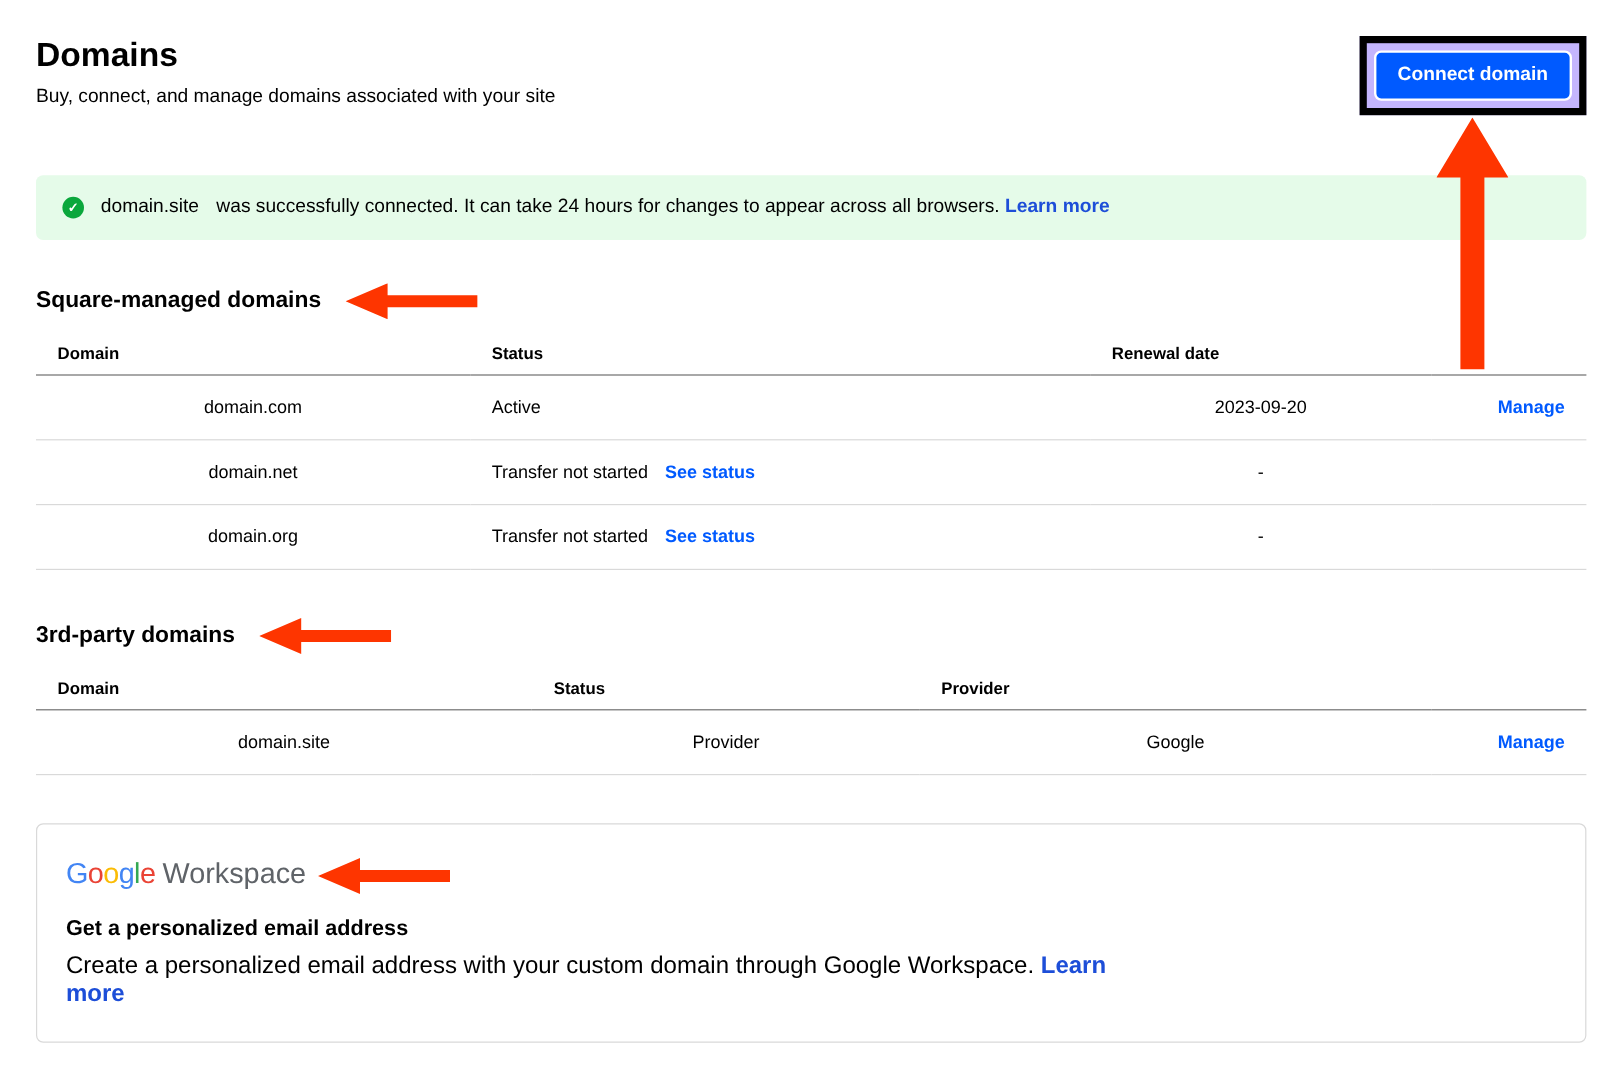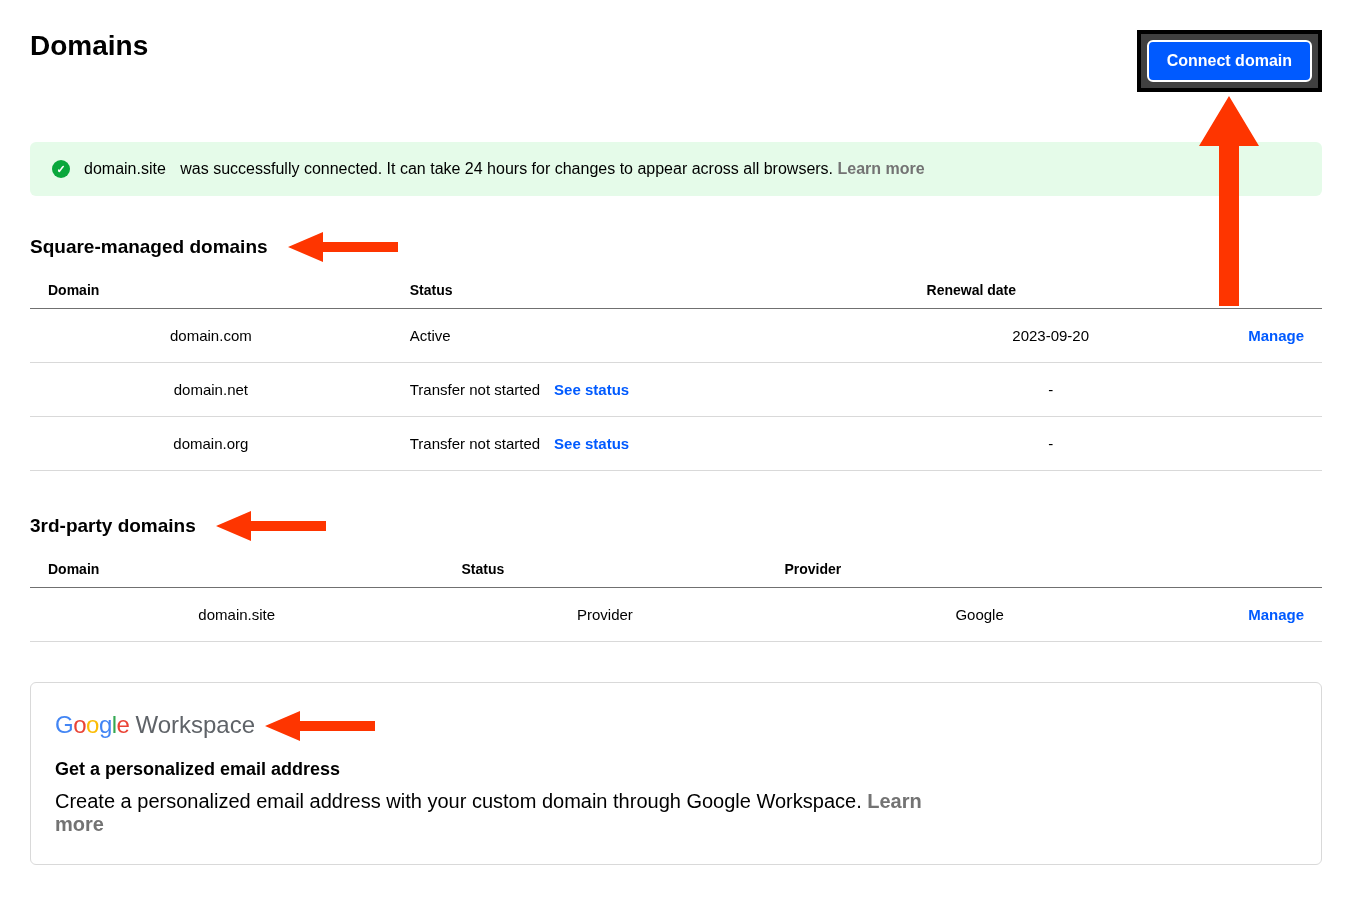--- a/index.html
+++ b/index.html
@@ -7,23 +7,23 @@
     font-family: -apple-system, BlinkMacSystemFont, "Segoe UI", Helvetica, Arial, sans-serif;
     background: #fff;
     color: #000;
     padding: 30px;
     width: 1352px;
   }
   .header-row { display: flex; justify-content: space-between; align-items: flex-start; margin-bottom: 50px; }
   .page-title { font-size: 28px; font-weight: 700; margin-bottom: 10px; }
   .page-subtitle { font-size: 16px; color: #000; }
   .connect-btn-wrap {
-    border: 4px solid #000000;
+    border: 6px solid #000000;
     padding: 6px;
-    background: #404040;
+    background: #c4b5fd;
     position: relative;
   }
   .connect-btn {
     background: #005aff;
     color: #fff;
     border: 2px solid #fff;
     border-radius: 6px;
     font-size: 16px;
     font-weight: 600;
     padding: 10px 18px;
@@ -44,21 +44,21 @@
     gap: 14px;
     margin-bottom: 36px;
   }
   .alert .check-icon {
     width: 18px; height: 18px; border-radius: 50%; background: #0aa73c;
     display: inline-flex; align-items: center; justify-content: center; color:#fff; font-size:11px; font-weight:bold;
     flex-shrink:0;
   }
   .alert-text { font-size: 16px; }
   .alert-domain { font-weight: 400; margin-right: 10px; }
-  .link { color: #737373; font-weight: 600; text-decoration: none; cursor: pointer; }
+  .link { color: #1d4ed8; font-weight: 600; text-decoration: none; cursor: pointer; }
   .section-heading-row { display:flex; align-items:center; gap:20px; margin-bottom:10px;}
   .section-heading { font-size: 19px; font-weight: 700; }
   table { width: 100%; border-collapse: collapse; margin-bottom: 40px; }
   thead th { text-align: left; font-size: 14px; font-weight: 600; padding: 10px 18px; border-bottom: 1px solid #707070; }
   tbody td { text-align: center; font-size: 15px; padding: 18px 18px; border-bottom: 1px solid #d9d9d9; vertical-align: middle;}
   .status-cell { display:flex; align-items:center; gap:14px; }
   .manage-link { color:#005aff; font-weight:700; cursor:pointer; }
   .see-status-link { color:#005aff; font-weight:700; cursor:pointer; }
   .action-col { text-align:right; }
   .card {
@@ -77,20 +77,21 @@
     border:none; border-radius:6px; padding:12px 18px; cursor:pointer;
   }
   .arrow-left-svg { flex-shrink:0; }
 </style>
 </head>
 <body>
 
 <div class="header-row">
   <div>
     <h1 class="page-title">Domains</h1>
+    <p class="page-subtitle">Buy, connect, and manage domains associated with your site</p>
   </div>
   <div class="connect-btn-wrap">
     <button class="connect-btn">Connect domain</button>
     <svg class="arrow-up" width="60" height="210" viewBox="0 0 60 210">
       <polygon points="30,0 60,50 40,50 40,210 20,210 20,50 0,50" fill="#fe3500"></polygon>
     </svg>
   </div>
 </div>
 
 <div class="alert">

